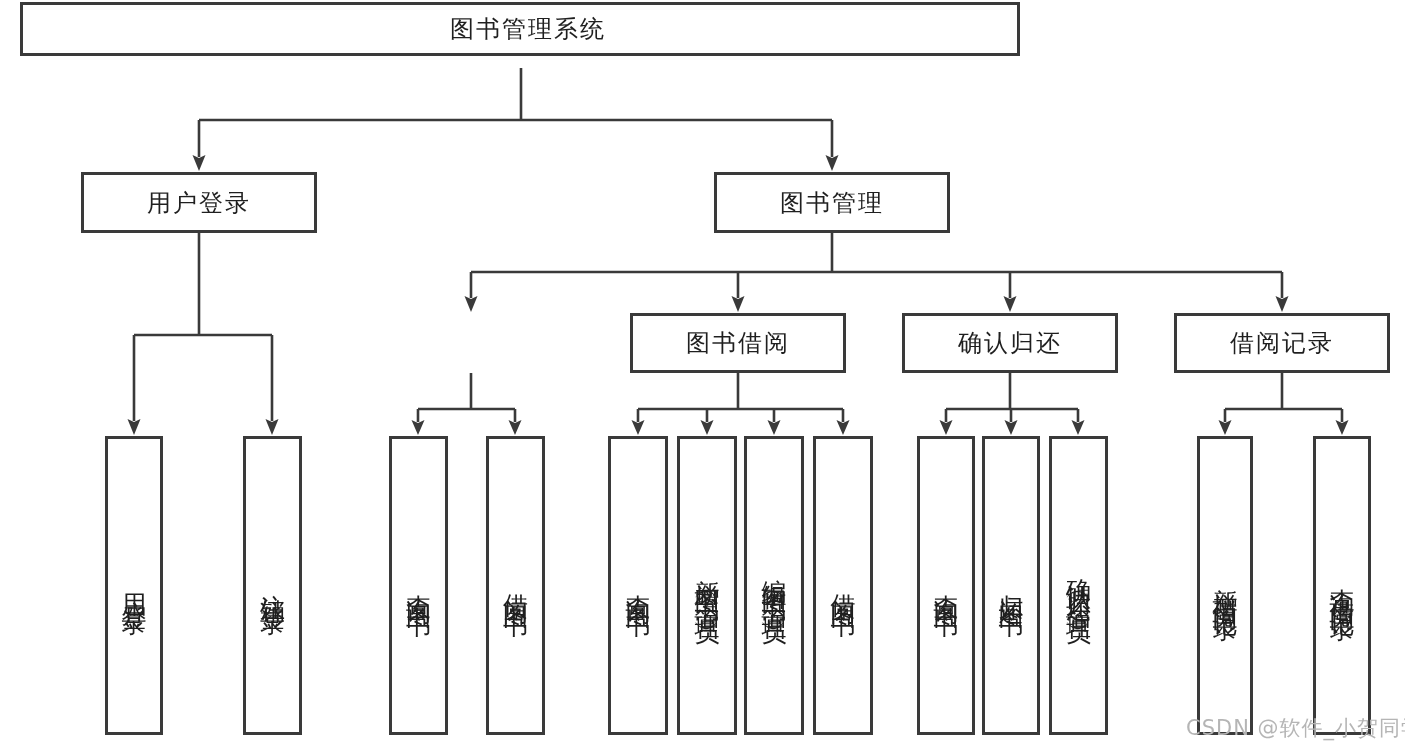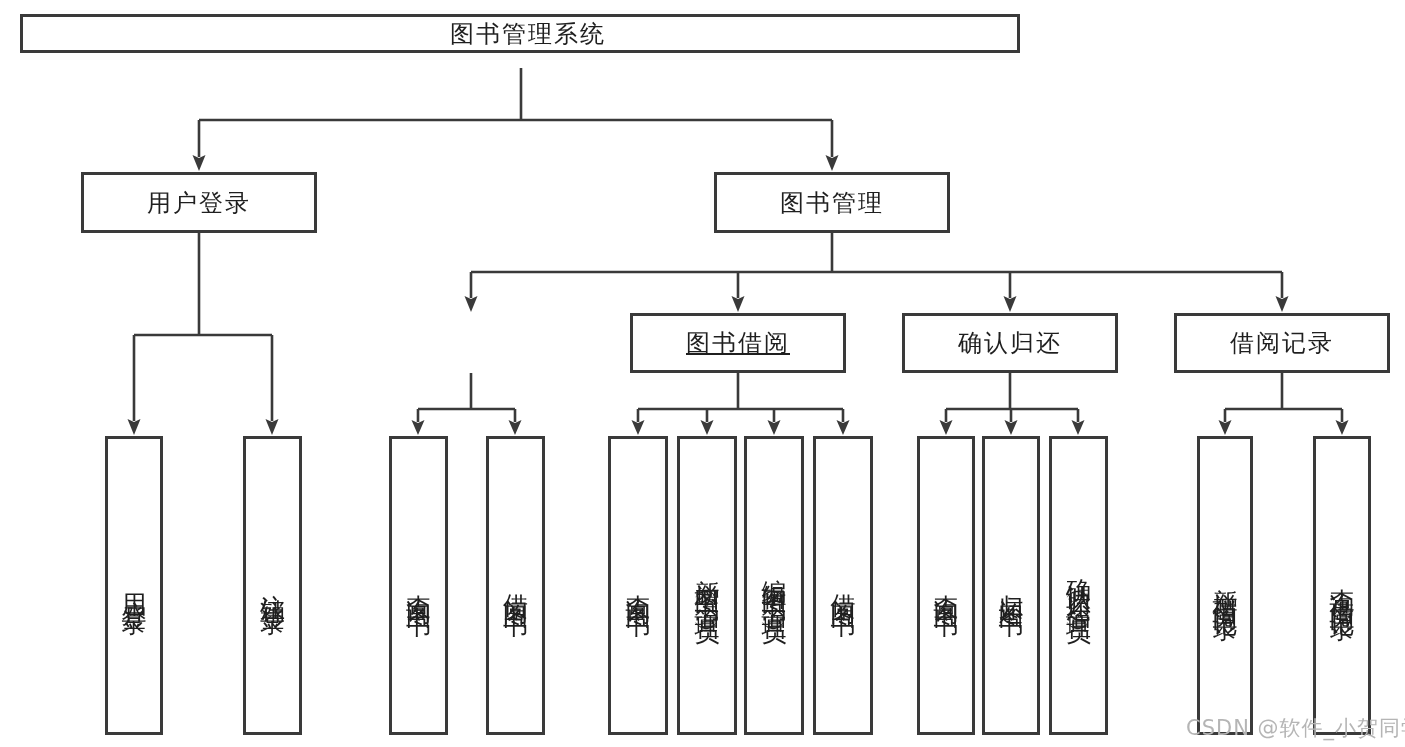--- a/index.html
+++ b/index.html
@@ -60,32 +60,32 @@
       <polygon points="767.5,420 774,423 780.5,420 774,435"></polygon>
       <polygon points="836.5,420 843,423 849.5,420 843,435"></polygon>
       <polygon points="939.5,420 946,423 952.5,420 946,435"></polygon>
       <polygon points="1004.5,420 1011,423 1017.5,420 1011,435"></polygon>
       <polygon points="1071.5,420 1078,423 1084.5,420 1078,435"></polygon>
       <polygon points="1218.5,420 1225,423 1231.5,420 1225,435"></polygon>
       <polygon points="1335.5,420 1342,423 1348.5,420 1342,435"></polygon>
     </g>
   </svg>
 
-  <div class="box h" style="left:20px;top:14px;width:1000px;height:39px;padding-left:16px;">
+  <div class="box h" style="left:20px;top:2px;width:1000px;height:54px;padding-left:16px;">
     <span>图书管理系统</span>
   </div>
 
   <div class="box h" style="left:81px;top:172px;width:236px;height:61px;">
     <span>用户登录</span>
   </div>
   <div class="box h" style="left:714px;top:172px;width:236px;height:61px;">
     <span>图书管理</span>
   </div>
 
-  <div class="box h" style="left:630px;top:313px;width:216px;height:60px;text-decoration:underline;">
+  <div class="box h" style="left:630px;top:313px;width:216px;height:60px;">
     <span>图书借阅</span>
   </div>
   <div class="box h" style="left:902px;top:313px;width:216px;height:60px;">
     <span>确认归还</span>
   </div>
   <div class="box h" style="left:1174px;top:313px;width:216px;height:60px;">
     <span>借阅记录</span>
   </div>
 
   <div class="box v" style="left:105px;top:436px;width:58px;height:299px;">

